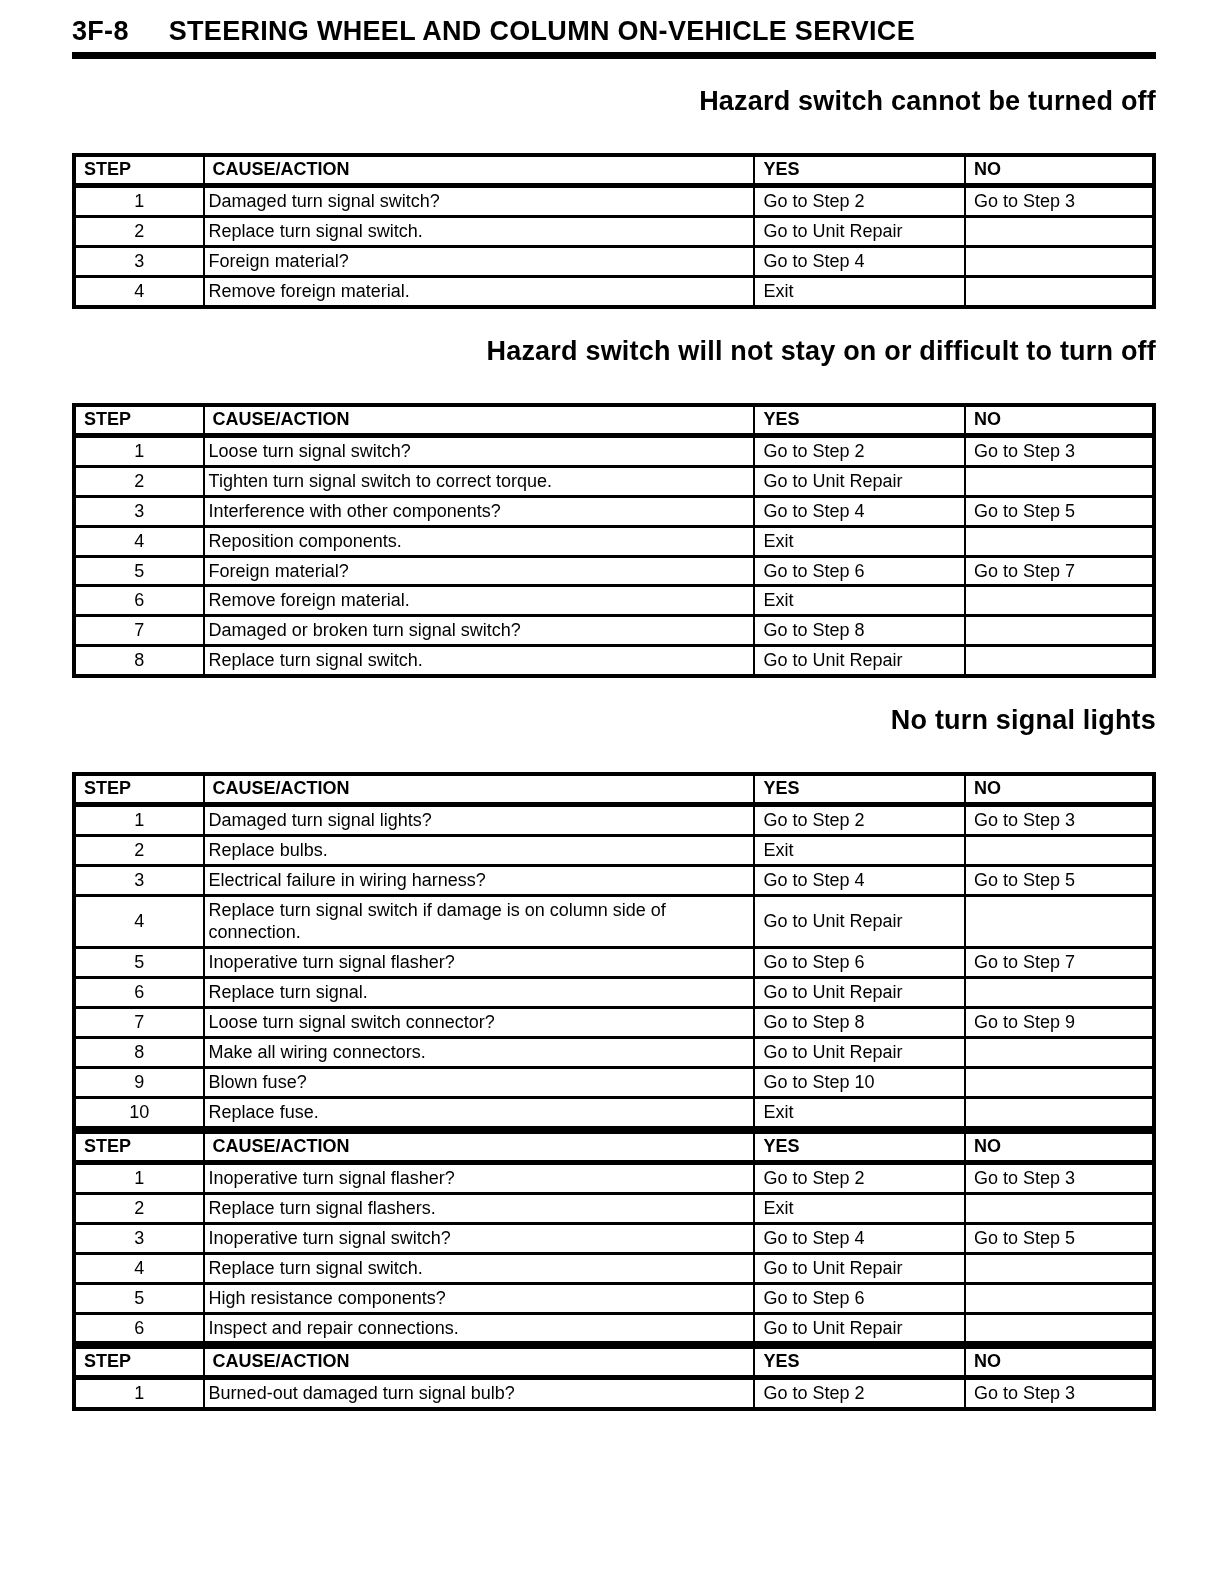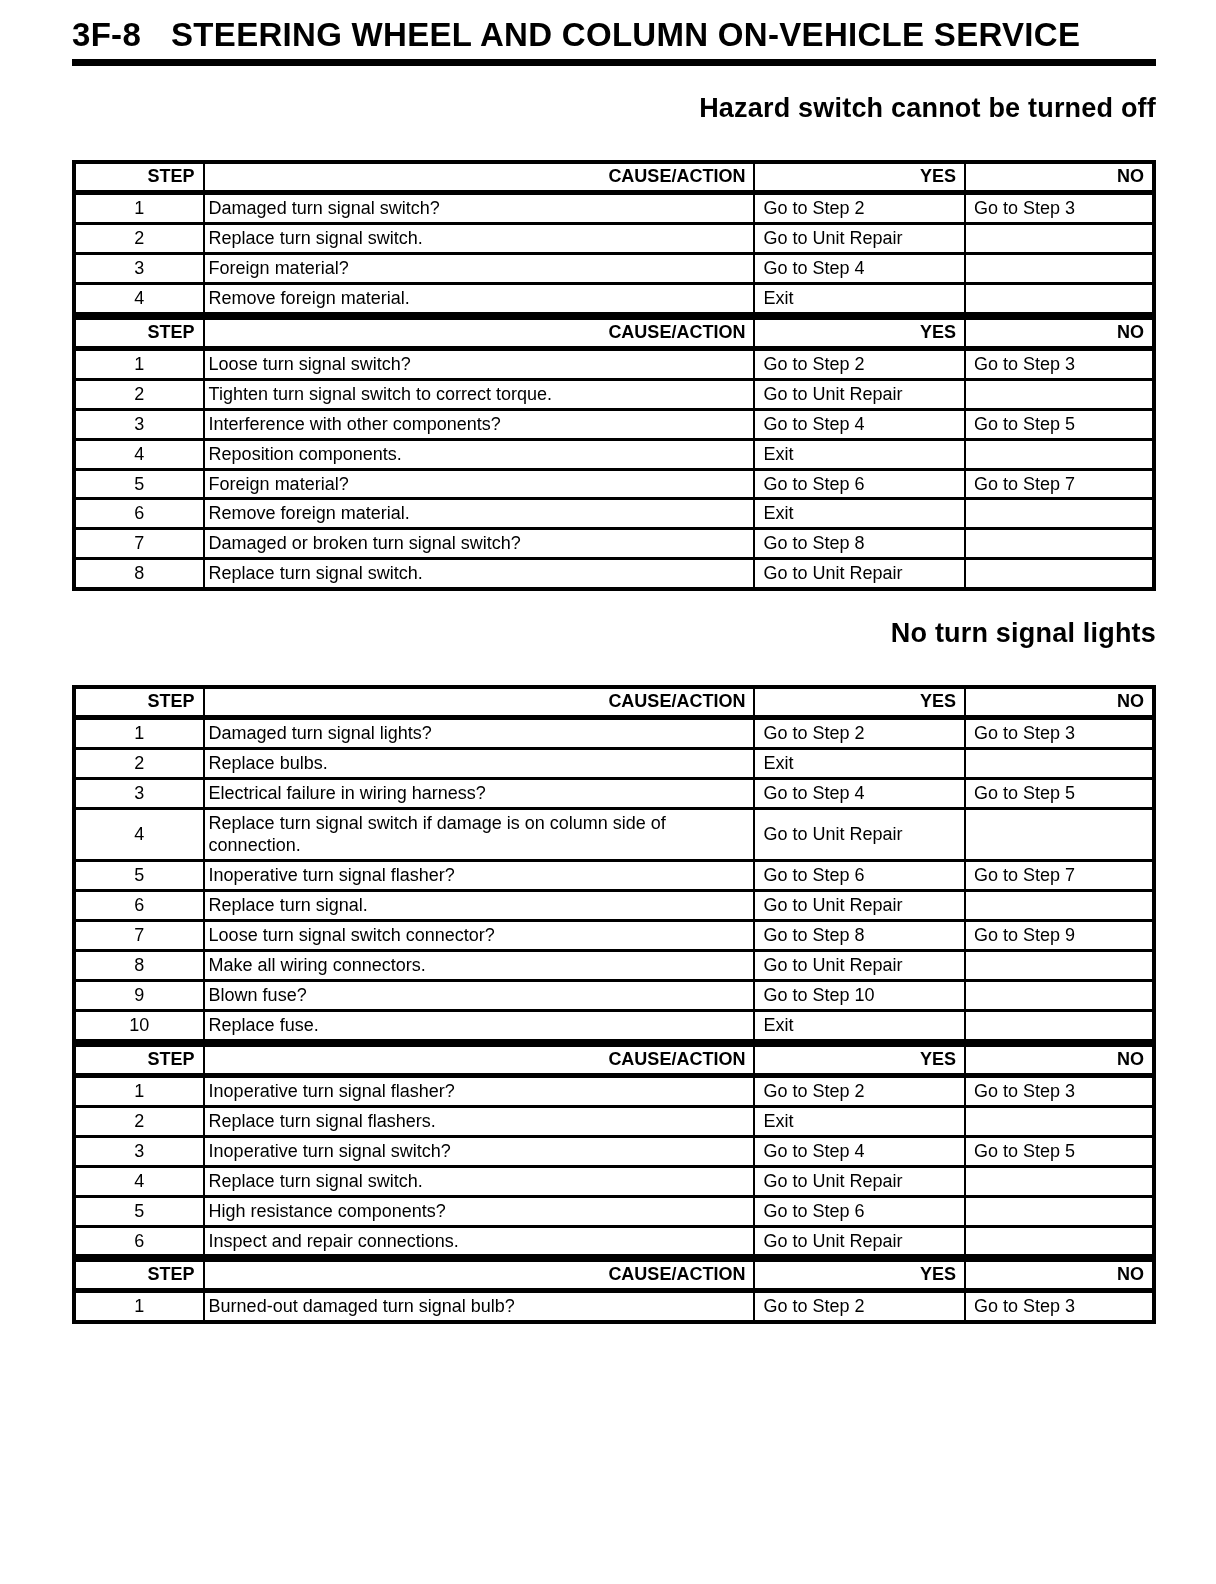--- a/index.html
+++ b/index.html
@@ -15,23 +15,23 @@
     background: #ffffff;
     color: #000000;
     font-family: "Liberation Sans", sans-serif;
     box-sizing: border-box;
     padding: 16px 60px 40px 72px;
     overflow: hidden;
   }
   .page-header {
     display: flex;
     align-items: baseline;
-    gap: 30px;
+    gap: 40px;
     font-weight: bold;
-    font-size: 33px;
+    font-size: 27px;
     letter-spacing: 0.3px;
     white-space: nowrap;
   }
   .header-rule {
     height: 7px;
     background: #000;
     margin-top: 5px;
   }
   .section-title {
     text-align: right;
@@ -51,21 +51,21 @@
     border-right: 2px solid #000;
     border-top: 3px solid #000;
     border-bottom: 3px solid #000;
     font-size: 18px;
     line-height: 1.22;
     padding: 3px 8px 2px 8px;
     overflow: hidden;
   }
   .ts-table th {
     font-weight: bold;
-    text-align: right;
+    text-align: left;
     border-bottom: 5px solid #000;
     padding-top: 2px;
     padding-bottom: 2px;
   }
   .ts-table col.c-step  { width: 12%; }
   .ts-table col.c-cause { width: 51%; }
   .ts-table col.c-yes   { width: 19.5%; }
   .ts-table col.c-no    { width: 17.5%; }
   td.step-cell { text-align: center; }
   td.cause-cell { text-align: left; padding-left: 4px; }
@@ -122,20 +122,21 @@
             <td class="step-cell">4</td>
             <td class="cause-cell">Remove foreign material.</td>
             <td class="yes-cell">Exit</td>
             <td class="no-cell"></td>
           </tr>
         </tbody>
     </table>
   </section>
 
   <section>
+    <h2 class="section-title">Hazard switch will not stay on or difficult to turn off</h2>
     <table class="ts-table">
       <colgroup>
           <col class="c-step">
           <col class="c-cause">
           <col class="c-yes">
           <col class="c-no">
         </colgroup>
       <thead>
         <tr>
           <th>STEP</th>

